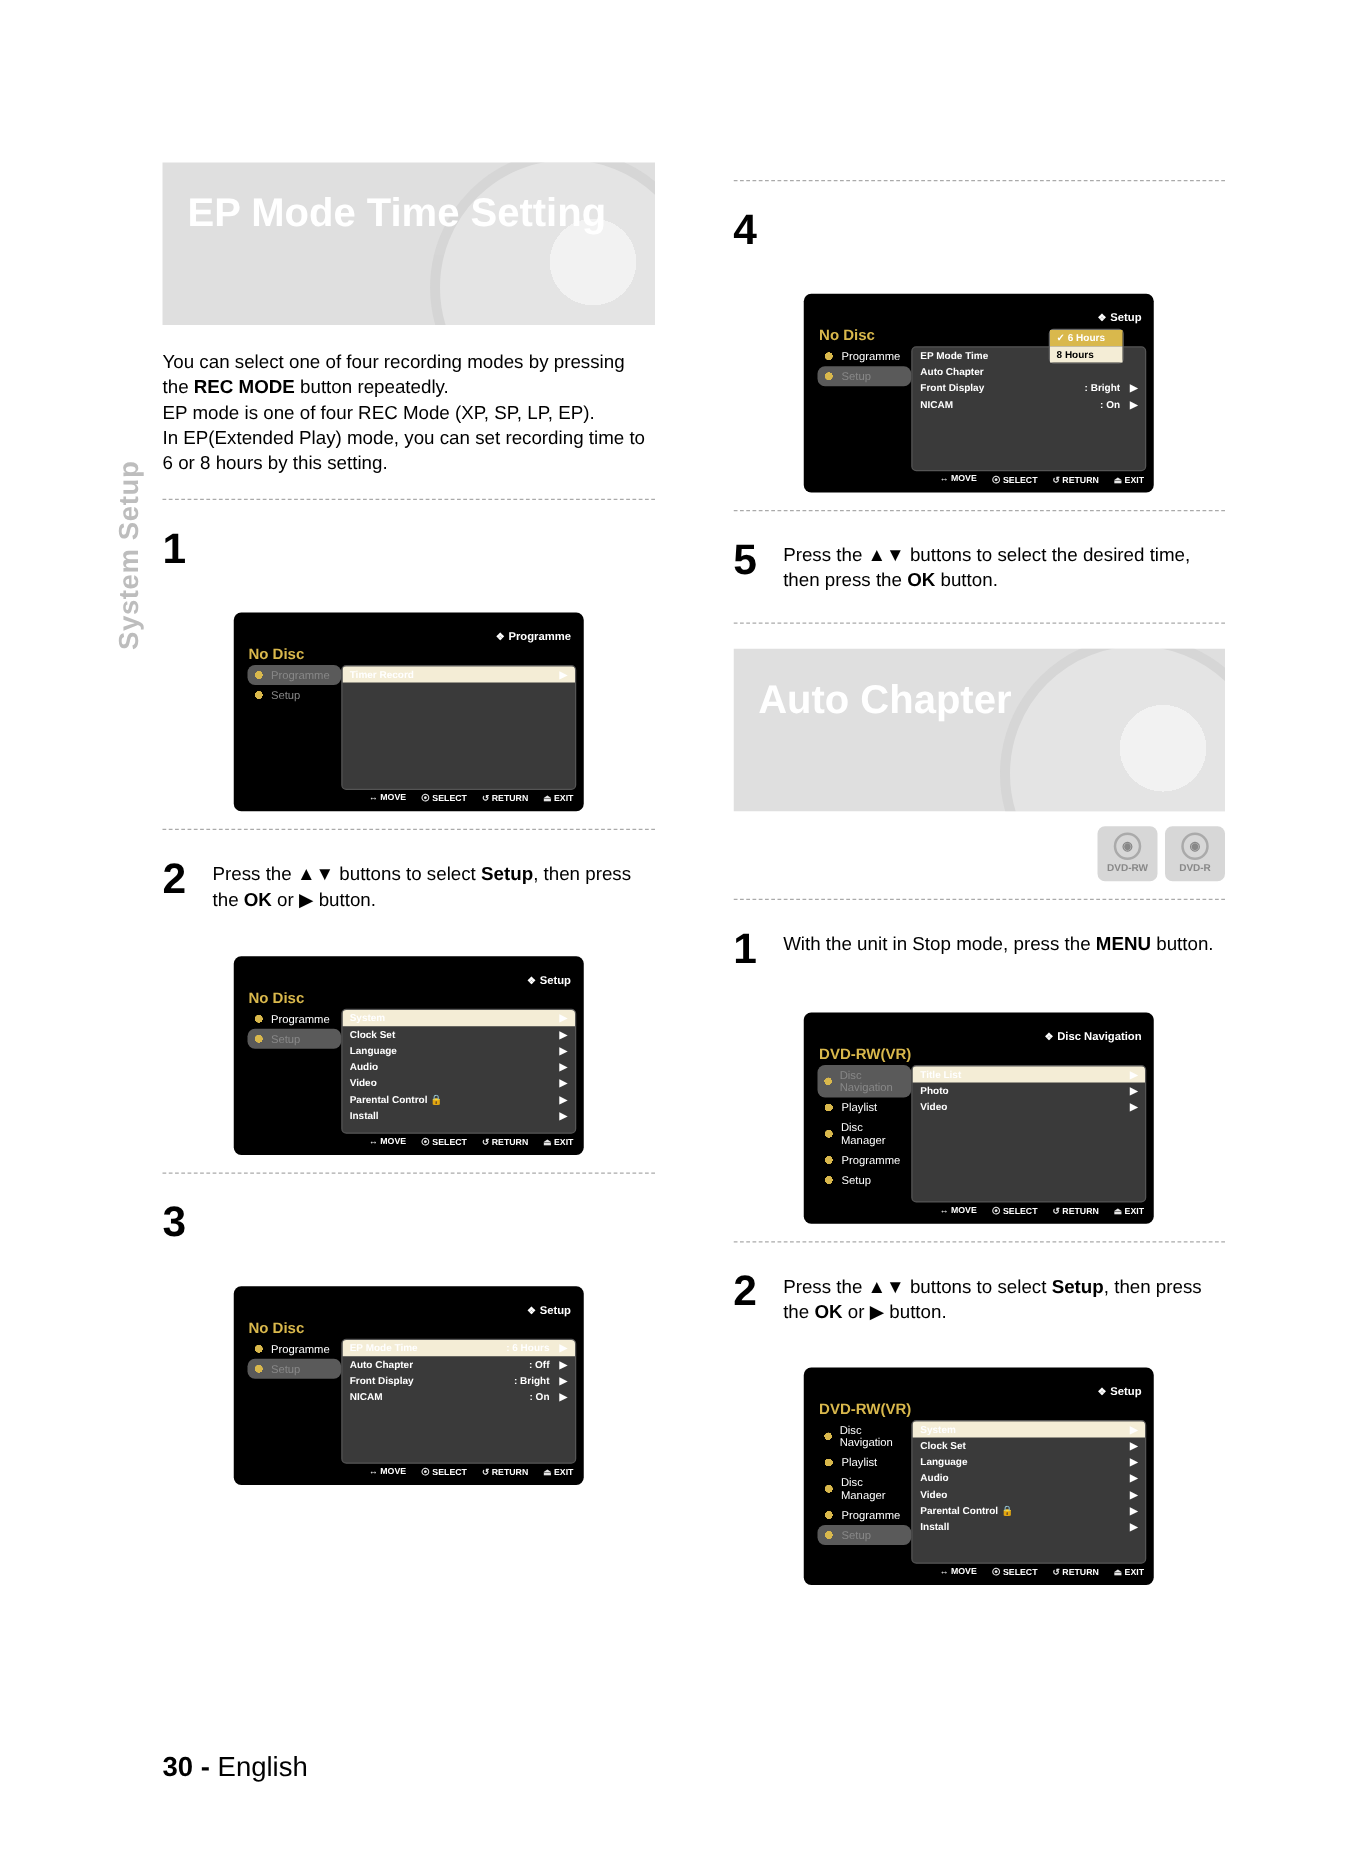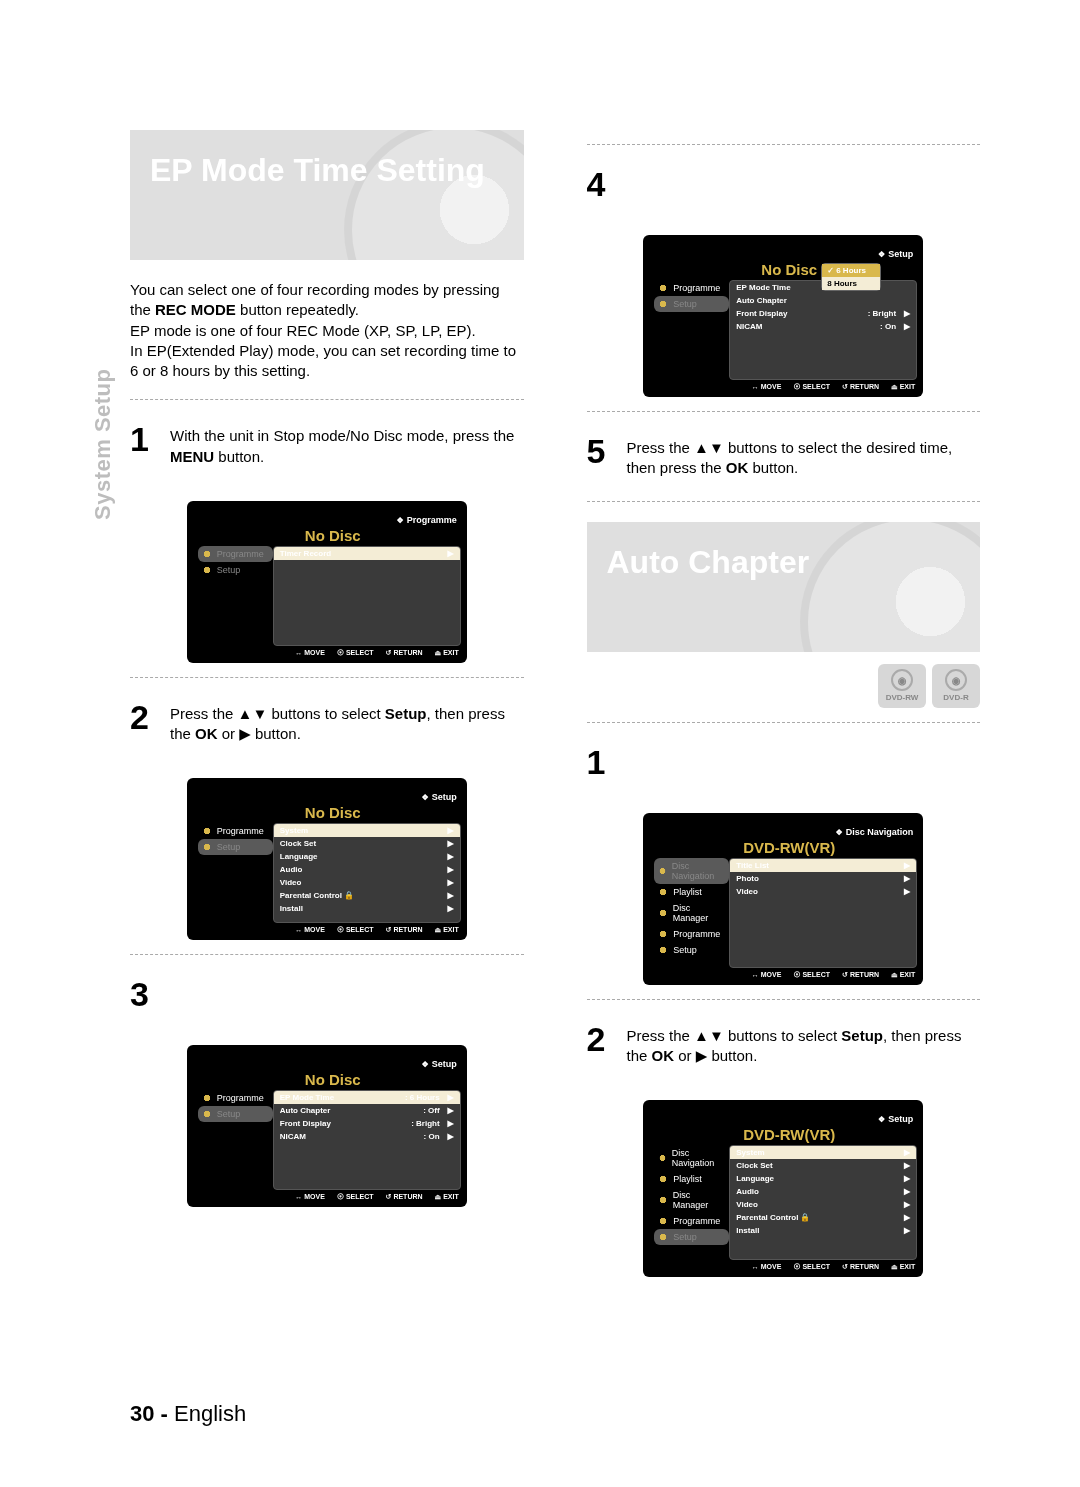--- a/index.html
+++ b/index.html
@@ -98,25 +98,24 @@
     padding-top: 14px;
   }
   .screen-header {
     text-align: right;
     font-size: 9px;
     font-weight: bold;
     padding: 0 10px 2px 0;
   }
   .screen-header .hd-icon { font-size: 8px; margin-right: 3px; }
   .screen-title {
-    font-size: 15px;
+    font-size: 12px;
     color: #d9b84c;
     font-weight: bold;
     padding: 0 0 2px 12px;
-    text-align: center;
   }
   .screen-body {
     display: flex;
     padding: 0 6px 0 6px;
     height: 100px;
   }
   .screen-left {
     width: 80px;
     padding-left: 5px;
   }
@@ -165,21 +164,21 @@
     justify-content: flex-end;
     gap: 12px;
     padding: 3px 8px 6px 8px;
     font-size: 7px;
     font-weight: bold;
   }
   .screen-footer span i { font-style: normal; font-size: 7px; margin-right: 2px; opacity: .9; }
 
   .popup {
     position: absolute;
-    right: 42px;
+    right: 24px;
     top: 28px;
     background: #000;
     border: 1px solid #666;
     border-radius: 4px;
     width: 60px;
   }
   .popup-item {
     font-size: 8px;
     font-weight: bold;
     padding: 2px 5px;
@@ -244,21 +243,20 @@
     <p class="intro">
       <span>You can select one of four recording modes by pressing the </span><b>REC MODE</b><span style="white-space:pre-line"> button repeatedly.
 EP mode is one of four REC Mode (XP, SP, LP, EP).
 In EP(Extended Play) mode, you can set recording time to 6 or 8 hours by this setting.</span>
     </p>
 
     <hr class="hr-dashed">
 
     <div class="step">
       <div class="num">1</div>
-      <div class="step-text"><span>With the unit in Stop mode/No Disc mode, press the </span><b>MENU</b><span> button.</span></div>
     </div>
 
     <div class="screen">
       <div class="screen-header"><span class="hd-icon">❖</span><span>Programme</span></div>
       <div class="screen-title">No Disc</div>
       <div class="screen-body">
         <div class="screen-left">
           <div class="sl-item sel">
               <span class="sl-icon"></span>
               <span>Programme</span>
@@ -472,20 +470,21 @@
       <div class="badge">
           <div class="disc">◉</div>
           <span>DVD-R</span>
         </div>
     </div>
 
     <hr class="hr-dashed">
 
     <div class="step">
       <div class="num">1</div>
+      <div class="step-text"><span>With the unit in Stop mode, press the </span><b>MENU</b><span> button.</span></div>
     </div>
 
     <div class="screen">
       <div class="screen-header"><span class="hd-icon">❖</span><span>Disc Navigation</span></div>
       <div class="screen-title">DVD-RW(VR)</div>
       <div class="screen-body" style="height:110px">
         <div class="screen-left">
           <div class="sl-item sel">
               <span class="sl-icon"></span>
               <span>Disc Navigation</span>

